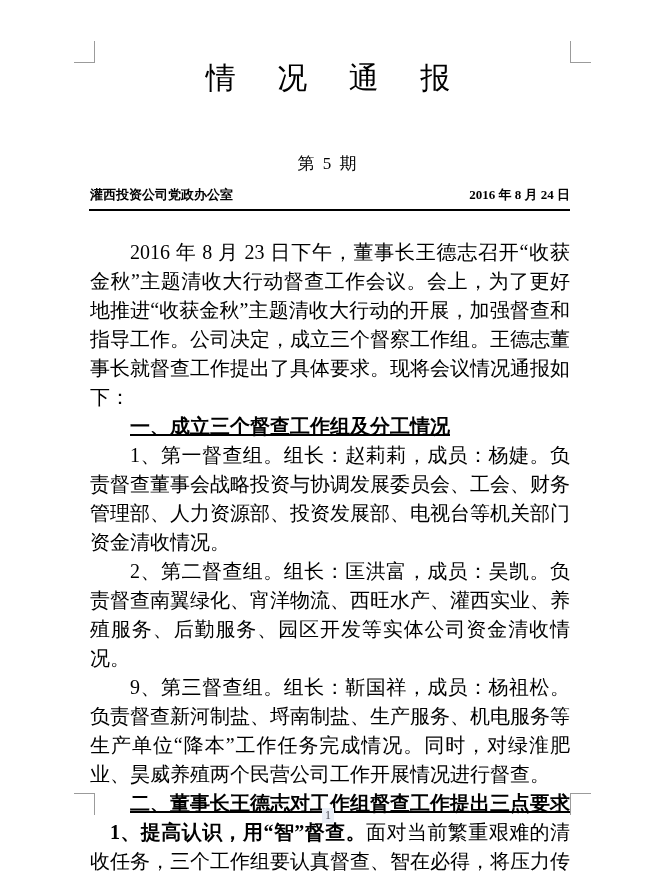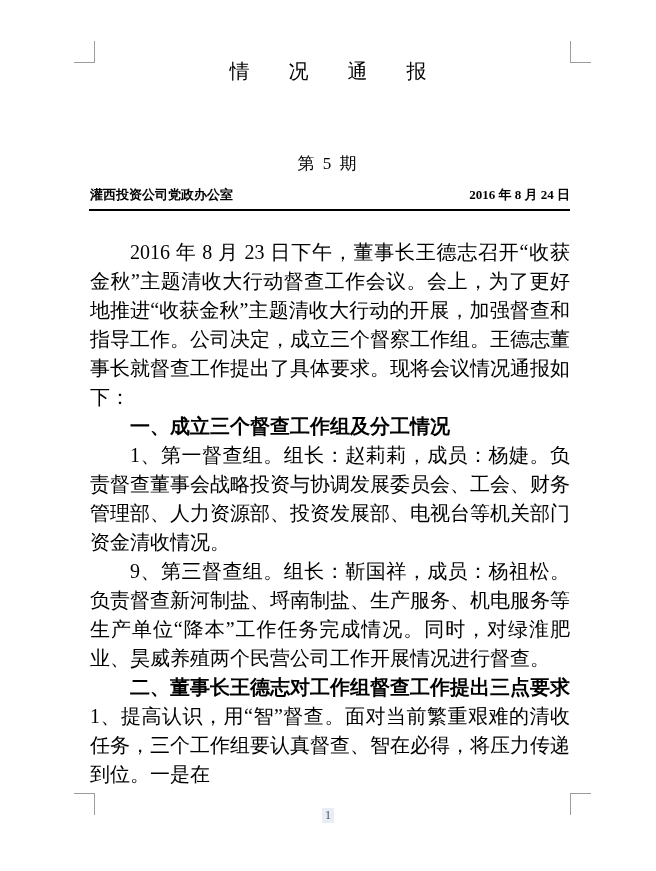--- a/index.html
+++ b/index.html
@@ -14,21 +14,21 @@
   
   .mark { position: absolute; width: 20px; height: 21px; }
   .mark-tl { left: 74px; top: 41px;  border-right: 1px solid #9b9b9b; border-bottom: 1px solid #9b9b9b; }
   .mark-tr { left: 570px; top: 41px; border-left: 1px solid #9b9b9b;  border-bottom: 1px solid #9b9b9b; }
   .mark-bl { left: 74px; top: 793px; border-right: 1px solid #9b9b9b; border-top: 1px solid #9b9b9b; }
   .mark-br { left: 570px; top: 793px; border-left: 1px solid #9b9b9b;  border-top: 1px solid #9b9b9b; }
 
   .doc-title {
     position: absolute; left: 0; right: 0; top: 58px;
     text-align: center;
-    font-size: 20px; letter-spacing: 17px; padding-left: 17px;
+    font-size: 30px; letter-spacing: 17px; padding-left: 17px;
     font-weight: normal;
     white-space: nowrap;
   }
   .issue-line {
     position: absolute; left: 0; right: 0; top: 120px;
     text-align: center;
     font-size: 17px; letter-spacing: 2px; margin-top: 32px;
   }
   .masthead {
     position: absolute; left: 90px; top: 186px; width: 480px;
@@ -39,23 +39,23 @@
     position: absolute; left: 89px; top: 209px; width: 481px; height: 2px;
     background: #000000;
   }
   .body-text {
     position: absolute; left: 90px; top: 238px; width: 480px;
     font-size: 20px; line-height: 29px;
     text-align: justify;
   }
   .body-text p, .body-text div { margin: 0; padding: 0; }
   .para { text-indent: 2em; }
-  .heading { text-indent: 2em; font-weight: bold; }
+  .heading { text-indent: 2em; font-weight: bold; text-decoration: underline; }
   .para-flush { text-indent: 0; }
-  .lead-bold { font-weight: normal; }
+  .lead-bold { font-weight: bold; margin-left: 20px; }
   .page-footer {
     position: absolute; left: 0; right: 0; top: 805px;
     text-align: center;
   }
   .page-number {
     display: inline-block;
     font-size: 12px; line-height: 15px;
     color: #50505a;
     background: #e9eef6;
     padding: 0 3px;
@@ -76,20 +76,21 @@
 <div class="masthead">
   <span>灌西投资公司党政办公室</span>
   <span>2016 年 8 月 24 日</span>
 </div>
 <div class="masthead-rule"></div>
 
 <div class="body-text">
   <p class="para">2016 年 8 月 23 日下午，董事长王德志召开“收获金秋”主题清收大行动督查工作会议。会上，为了更好地推进“收获金秋”主题清收大行动的开展，加强督查和指导工作。公司决定，成立三个督察工作组。王德志董事长就督查工作提出了具体要求。现将会议情况通报如下：</p>
   <div class="heading">一、成立三个督查工作组及分工情况</div>
   <p class="para">1、第一督查组。组长：赵莉莉，成员：杨婕。负责督查董事会战略投资与协调发展委员会、工会、财务管理部、人力资源部、投资发展部、电视台等机关部门资金清收情况。</p>
+  <p class="para">2、第二督查组。组长：匡洪富，成员：吴凯。负责督查南翼绿化、宵洋物流、西旺水产、灌西实业、养殖服务、后勤服务、园区开发等实体公司资金清收情况。</p>
   <p class="para">9、第三督查组。组长：靳国祥，成员：杨祖松。负责督查新河制盐、埒南制盐、生产服务、机电服务等生产单位“降本”工作任务完成情况。同时，对绿淮肥业、昊威养殖两个民营公司工作开展情况进行督查。</p>
   <div class="heading">二、董事长王德志对工作组督查工作提出三点要求</div>
   <p class="para-flush"><span class="lead-bold">1、提高认识，用“智”督查。</span><span>面对当前繁重艰难的清收任务，三个工作组要认真督查、智在必得，将压力传递到位。一是在</span></p>
 </div>
 
 <div class="page-footer">
   <span class="page-number">1</span>
 </div>
 
 </body></html>

